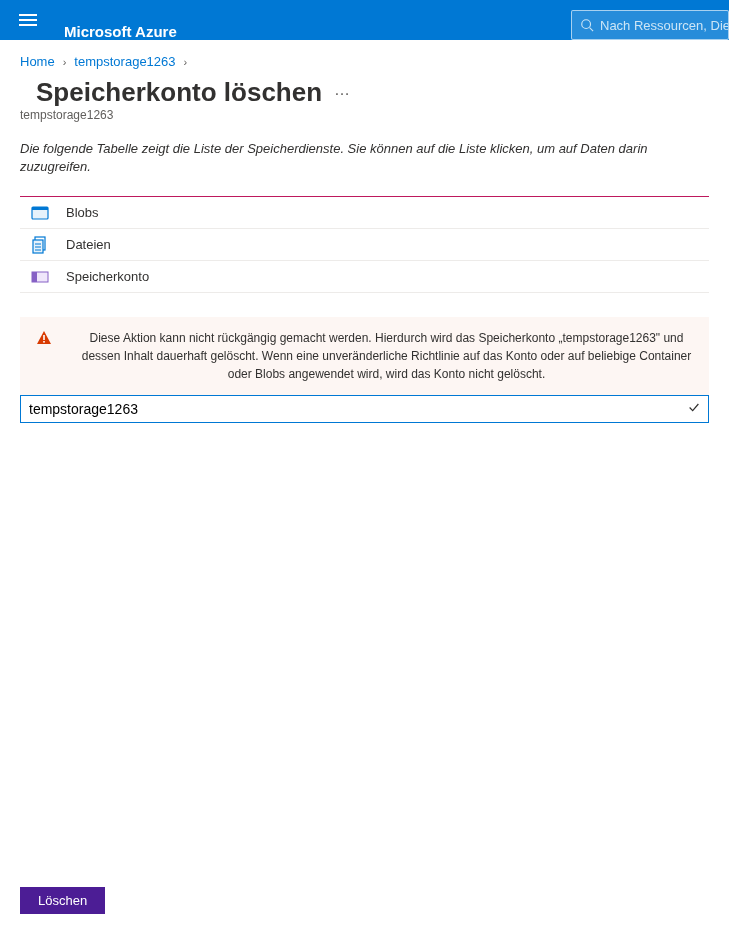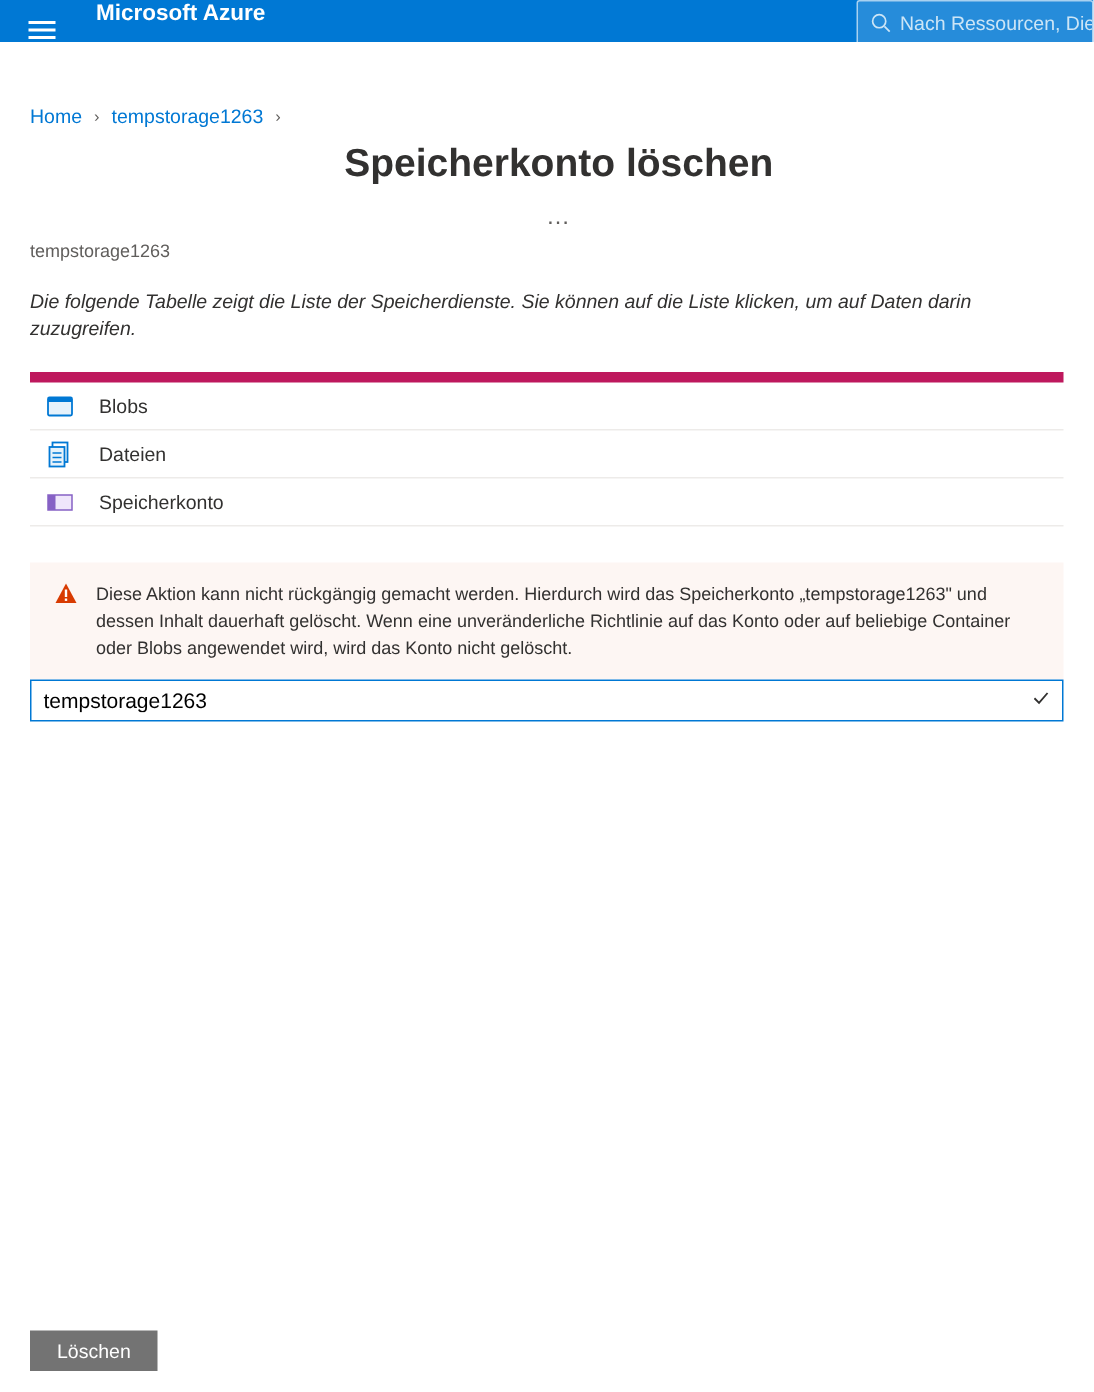--- a/index.html
+++ b/index.html
@@ -1,57 +1,57 @@
 <!DOCTYPE html>
 <html><head>
   <meta charset="utf-8">
   <style>
     * { margin: 0; padding: 0; box-sizing: border-box; }
     body { font-family: 'Segoe UI', Tahoma, Geneva, sans-serif; font-size: 13px; color: #323130; background: #fff; width: 729px; height: 928px; overflow: hidden; position: relative; }
     
-    .topbar { background: #0078d4; height: 28px; display: flex; align-items: flex-start; padding: 0 0 0 8px; color: #fff; }
+    .topbar { background: #0078d4; height: 40px; display: flex; align-items: flex-end; padding: 0 0 0 8px; color: #fff; }
     .hamburger { width: 40px; height: 40px; display: flex; align-items: center; justify-content: center; cursor: pointer; }
     .hamburger-lines { width: 18px; height: 2px; background: #fff; position: relative; }
     .hamburger-lines::before, .hamburger-lines::after { content: ''; position: absolute; width: 18px; height: 2px; background: #fff; left: 0; }
     .hamburger-lines::before { top: -5px; }
     .hamburger-lines::after { top: 5px; }
     .brand { font-size: 15px; font-weight: 600; margin-left: 16px; }
     .spacer { flex: 1; }
     .search-wrap { display: flex; align-items: center; background: rgba(255,255,255,0.15); border: 1px solid rgba(255,255,255,0.6); height: 30px; padding: 0 8px; border-radius: 2px; margin-right: 0; width: 158px; overflow: hidden; }
     .search-wrap svg { flex-shrink: 0; }
     .search-text { color: #cce5f6; font-size: 13px; margin-left: 6px; white-space: nowrap; }
     
-    .breadcrumb { padding: 14px 20px 6px 20px; display: flex; align-items: center; gap: 8px; font-size: 13px; margin-top: 28px; }
+    .breadcrumb { padding: 14px 20px 6px 20px; display: flex; align-items: center; gap: 8px; font-size: 13px; }
     .breadcrumb a { color: #0078d4; text-decoration: none; cursor: pointer; }
     .chevron { color: #605e5c; font-size: 11px; }
     
-    .page-title-row { padding: 2px 20px 0 36px; display: flex; align-items: center; gap: 12px; flex-direction: column; }
+    .page-title-row { padding: 2px 20px 0 36px; display: flex; align-items: center; gap: 12px; }
     .page-title { font-size: 26px; font-weight: 600; color: #323130; }
     .more-dots { color: #605e5c; font-size: 16px; letter-spacing: 1px; cursor: pointer; padding-bottom: 6px; }
     .subtitle { padding: 0 20px 18px 20px; font-size: 12px; color: #605e5c; }
     
     .main { padding: 0 20px; }
     .intro { font-size: 13px; margin-bottom: 20px; color: #323130; line-height: 1.4; font-style: italic; }
     
-    .service-list { border-top: 7px solid #be185d; }
+    .service-list { border-top: 1px solid #be185d; }
     .service-row { display: flex; align-items: center; height: 32px; border-bottom: 1px solid #edebe9; cursor: pointer; }
     .service-icon { width: 40px; display: flex; align-items: center; justify-content: center; }
     .service-label { font-size: 13px; color: #323130; padding-left: 6px; }
     
-    .warn-box { background: #fdf6f3; margin-top: 24px; padding: 12px 16px; display: flex; gap: 12px; }
+    .warn-box { background: #fdf6f3; margin-top: 24px; padding: 12px 16px; display: flex; gap: 28px; text-align: center; }
     .warn-icon { flex-shrink: 0; margin-top: 1px; }
     .warn-text { font-size: 12px; line-height: 1.5; color: #323130; }
     
     .confirm-label { margin-top: 22px; font-size: 13px; color: #323130; margin-bottom: 6px; }
     .confirm-wrap { position: relative; }
     .confirm-input { width: 100%; border: 1px solid #0078d4; outline: none; padding: 5px 30px 5px 8px; font-size: 14px; font-family: inherit; height: 28px; }
     .check-mark { position: absolute; right: 8px; top: 50%; transform: translateY(-50%); color: #323130; }
     
     .footer { position: absolute; bottom: 14px; left: 20px; }
-    .delete-btn { background: #737373; color: #fff; border: none; padding: 6px 18px; font-size: 13px; cursor: pointer; }
+    .delete-btn { background: #4c1d95; color: #fff; border: none; padding: 6px 18px; font-size: 13px; cursor: pointer; }
   </style>
 </head>
 <body>
 
 <div class="topbar">
   <div class="hamburger">
     <div class="hamburger-lines"></div>
   </div>
   <div class="brand">Microsoft Azure</div>
   <div class="spacer"></div>

